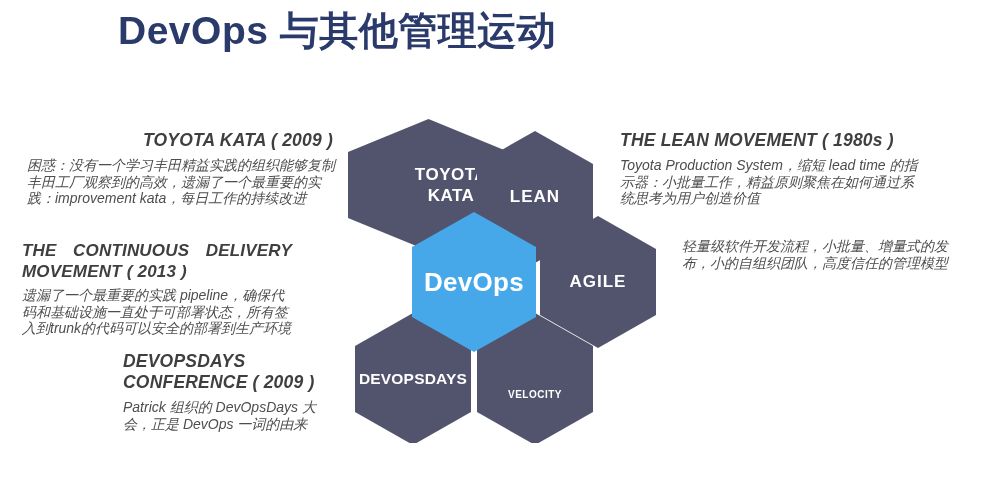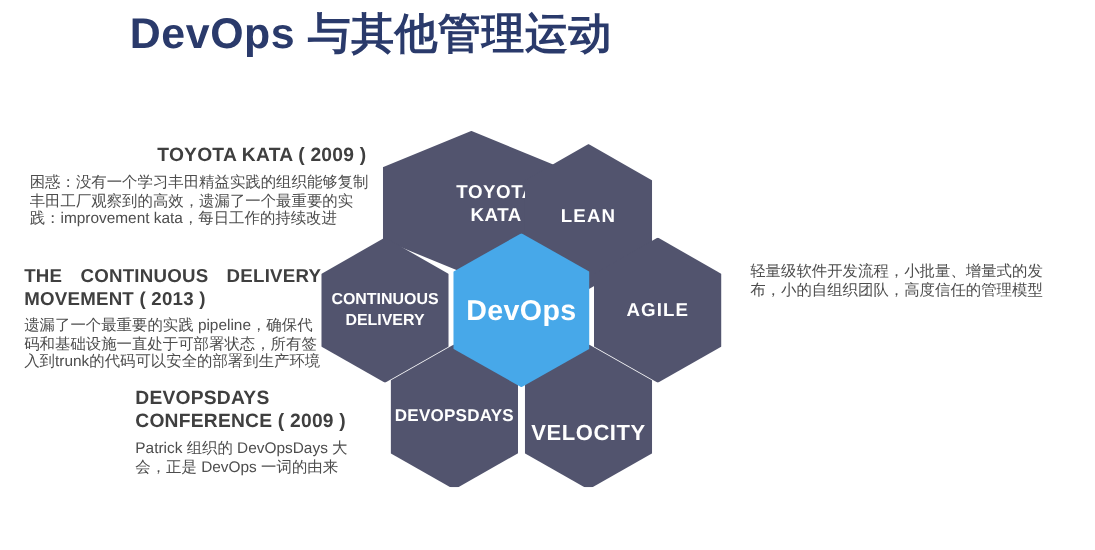--- a/index.html
+++ b/index.html
@@ -27,28 +27,28 @@
   .hex-lean       { left:477px; top:131px; }
   .hex-cd         { left:292px; top:216px; }
   .hex-agile      { left:540px; top:216px; }
   .hex-devopsdays { left:355px; top:313px; }
   .hex-velocity   { left:477px; top:313px; }
   .hex-toyota .hex-label     { font-size:17px; line-height:21px; letter-spacing:0.5px; }
   .hex-lean .hex-label       { font-size:17px; letter-spacing:1px; }
   .hex-cd .hex-label         { font-size:14.5px; line-height:19px; }
   .hex-agile .hex-label      { font-size:17px; letter-spacing:1px; }
   .hex-devopsdays .hex-label { font-size:15.5px; white-space:nowrap; letter-spacing:0.2px; }
-  .hex-velocity .hex-label   { font-size:20px; white-space:nowrap; letter-spacing:0.5px;margin-top:30px; }
+  .hex-velocity .hex-label   { font-size:10px; white-space:nowrap; letter-spacing:0.5px;margin-top:30px; }
   .hex-devops {
     left:412px; top:212px; width:124px; height:140px;
     background:#47a8e9; z-index:2;
   }
   .hex-devops .hex-label { font-size:26px; letter-spacing:0.3px; }
   
-  .tblock { position:absolute; color:#4d4d4d; font-size:14px; line-height:16.5px; }
+  .tblock { position:absolute; color:#4d4d4d; font-size:14px; line-height:16.5px;font-style:italic; }
   .tblock .bheading {
     margin:0 0 6px 0; font-size:17.5px; line-height:21px;
     font-weight:bold; color:#3f3f3f; letter-spacing:0.2px;
   }
   .blk-toyota { left:27px;  top:130px; width:320px; }
   .blk-toyota .bheading { text-align:right; padding-right:14px; }
   .blk-lean   { left:620px; top:130px; width:300px; }
   .blk-cd     { left:22px;  top:240px; width:270px; }
   .blk-cd .bheading { font-size:17px; text-align:justify; margin-bottom:5px; }
   .blk-agile  { left:682px; top:238px; width:285px; }
@@ -62,41 +62,42 @@
 <div class="stage">
 
   <div class="page-title">DevOps 与其他管理运动</div>
 
   <div class="hex hex-toyota">
     <span class="hex-label">TOYOTA KATA</span>
   </div>
   <div class="hex hex-lean">
     <span class="hex-label">LEAN</span>
   </div>
-  <div class="hex hex-cd">
-    <span class="hex-label">CONTINUOUS DELIVERY</span>
-  </div>
   <div class="hex hex-devops">
     <span class="hex-label">DevOps</span>
   </div>
   <div class="hex hex-agile">
     <span class="hex-label">AGILE</span>
   </div>
   <div class="hex hex-devopsdays">
     <span class="hex-label">DEVOPSDAYS</span>
   </div>
   <div class="hex hex-velocity">
     <span class="hex-label">VELOCITY</span>
   </div>
 
   <div class="tblock blk-toyota">
     <div class="bheading">TOYOTA KATA ( 2009 )</div>
     <div class="bbody">困惑：没有一个学习丰田精益实践的组织能够复制丰田工厂观察到的高效，遗漏了一个最重要的实践：improvement kata，每日工作的持续改进</div>
   </div>
 
+  <div class="tblock blk-lean">
+    <div class="bheading">THE LEAN MOVEMENT ( 1980s )</div>
+    <div class="bbody">Toyota Production System，缩短 lead time 的指示器：小批量工作，精益原则聚焦在如何通过系统思考为用户创造价值</div>
+  </div>
 
   <div class="tblock blk-cd">
     <div class="bheading">THE CONTINUOUS DELIVERY MOVEMENT ( 2013 )</div>
     <div class="bbody">遗漏了一个最重要的实践 pipeline，确保代码和基础设施一直处于可部署状态，所有签入到trunk的代码可以安全的部署到生产环境</div>
   </div>
 
   <div class="tblock blk-agile">
     <div class="bbody">轻量级软件开发流程，小批量、增量式的发布，小的自组织团队，高度信任的管理模型</div>
   </div>
 

